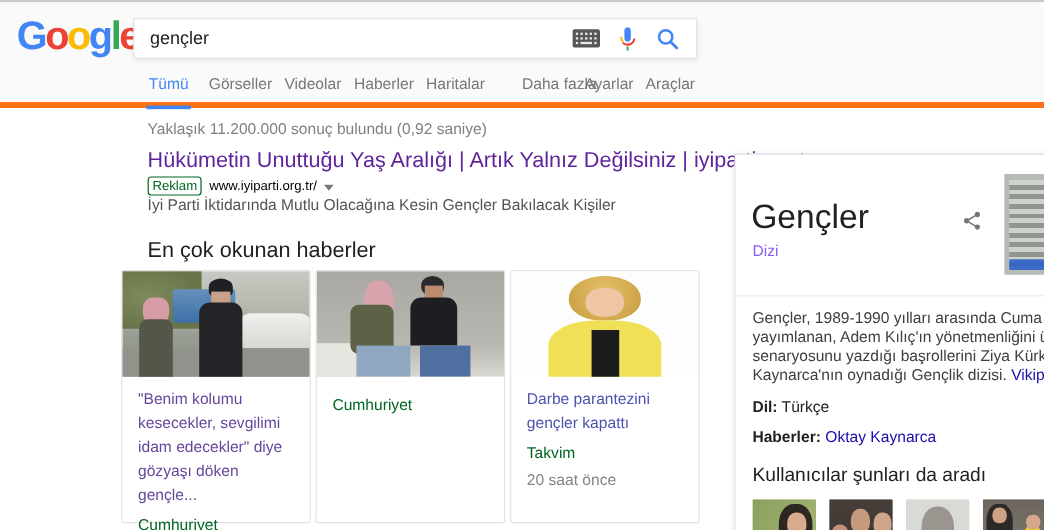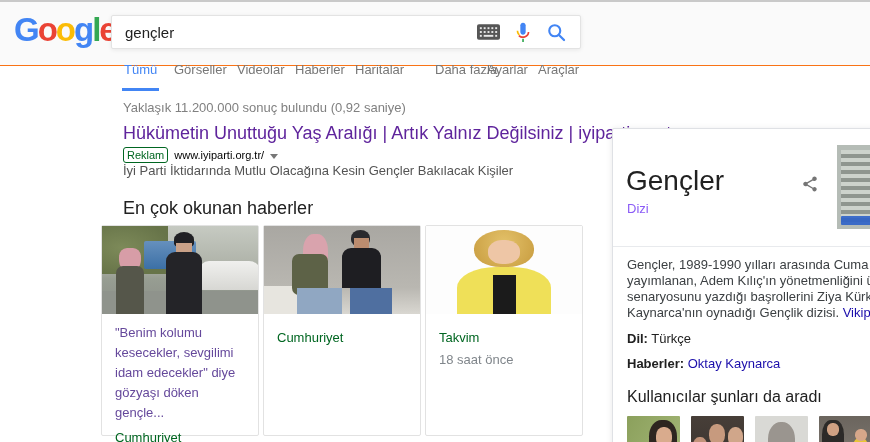--- a/index.html
+++ b/index.html
@@ -1,22 +1,22 @@
 <!DOCTYPE html>
 <html><head>
 <meta charset="utf-8">
 <style>
   html,body{margin:0;padding:0}
   body{width:870px;height:442px;overflow:hidden;position:relative;background:#fff;
        font-family:"Liberation Sans",sans-serif;-webkit-font-smoothing:antialiased}
 
   
   .topline{position:absolute;top:0;left:0;width:100%;height:2px;background:#c9c9c9}
-  .header{position:absolute;top:2px;left:0;width:100%;height:64px;background:#fafafa;
-          border-bottom:1px solid #f97316;box-sizing:border-box}
+  .header{position:absolute;top:2px;left:0;width:100%;height:88px;background:#fafafa;
+          border-bottom:5px solid #f97316;box-sizing:border-box}
   .logo{position:absolute;left:14px;top:9px;font-size:33px;font-weight:bold;letter-spacing:-2px;cursor:pointer}
   .searchbox{position:absolute;left:111px;top:13px;width:470px;height:34px;background:#fff;
              border:1px solid #e3e3e3;border-radius:2px;box-shadow:0 1px 4px rgba(0,0,0,.08);
              display:flex;align-items:center;box-sizing:border-box}
   .searchtext{flex:1;padding-left:13px;font-size:15px;color:#212121}
   .sicons{display:flex;align-items:center;gap:15px;padding-right:13px}
   .sicons svg{display:block;cursor:pointer}
 
   
   .tab{position:absolute;top:58px;height:31px;font-size:13px;color:#777;cursor:pointer;line-height:20px}
@@ -220,22 +220,23 @@
 
   <div class="card">
     <div class="card-img">
       <div class="shape c-bg"></div>
       <div class="shape c-hair"></div>
       <div class="shape c-face"></div>
       <div class="shape c-blz"></div>
       <div class="shape c-inner"></div>
     </div>
     <div class="card-body">
+      <div class="card-title" style="color: rgb(75, 83, 174);">Darbe parantezini gençler kapattı</div>
       <div class="card-src">Takvim</div>
-      <div class="card-time">18 saat önce</div>
+      <div class="card-time">20 saat önce</div>
     </div>
   </div>
 </div>
 
 <div class="panel">
   <div class="p-head">
     <div class="p-title">Gençler</div>
     <div class="p-sub">Dizi</div>
     <span class="p-share">
       <svg width="18" height="18" viewBox="0 0 24 24" fill="#757575">

